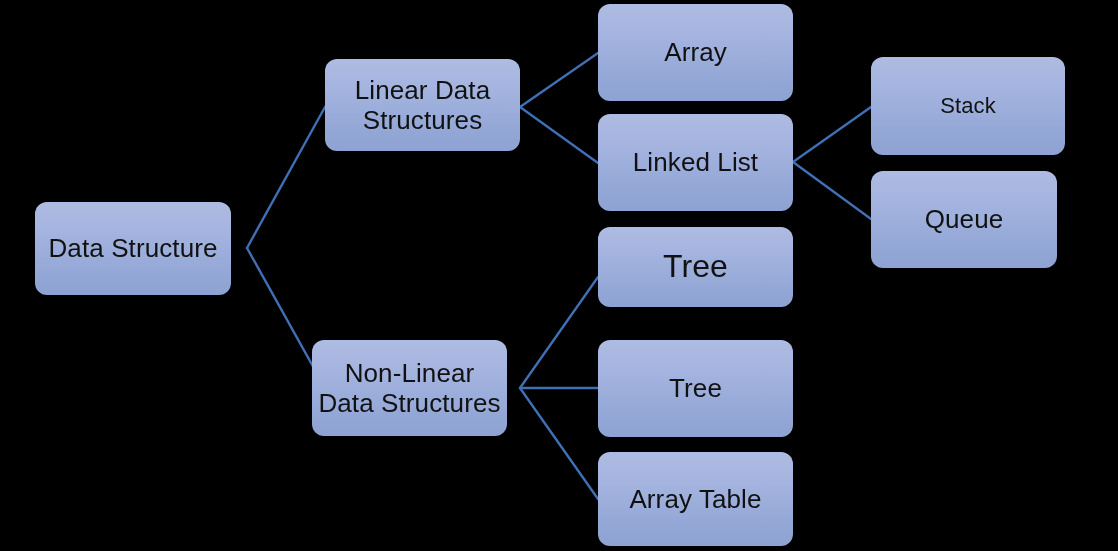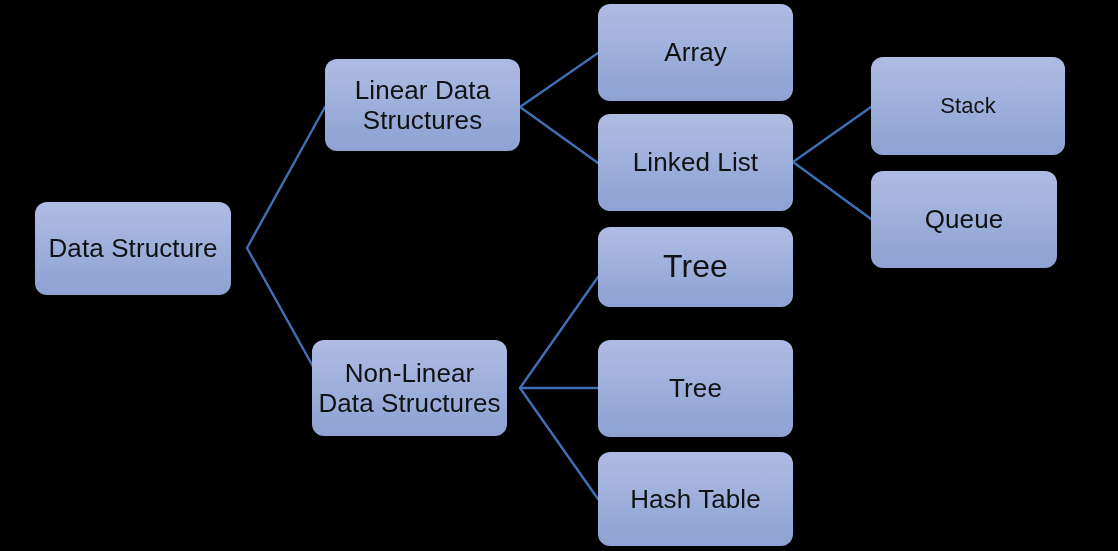--- a/index.html
+++ b/index.html
@@ -68,19 +68,19 @@
 Data Structures</div>
 
   <div class="node" style="left: 598px; top: 4px; width: 195px; height: 97px; font-size: 26px;">Array</div>
 
   <div class="node" style="left: 598px; top: 114px; width: 195px; height: 97px; font-size: 26px;">Linked List</div>
 
   <div class="node" style="left: 598px; top: 227px; width: 195px; height: 80px; font-size: 32px;">Tree</div>
 
   <div class="node" style="left: 598px; top: 340px; width: 195px; height: 97px; font-size: 26px;">Tree</div>
 
-  <div class="node" style="left: 598px; top: 452px; width: 195px; height: 94px; font-size: 26px;">Hash Table</div>
+  <div class="node" style="left: 598px; top: 452px; width: 195px; height: 94px; font-size: 26px;">Array Table</div>
 
   <div class="node" style="left: 871px; top: 57px; width: 194px; height: 98px; font-size: 22px;">Stack</div>
 
   <div class="node" style="left: 871px; top: 171px; width: 186px; height: 97px; font-size: 26px;">Queue</div>
 
 </div>
 
 </body></html>

